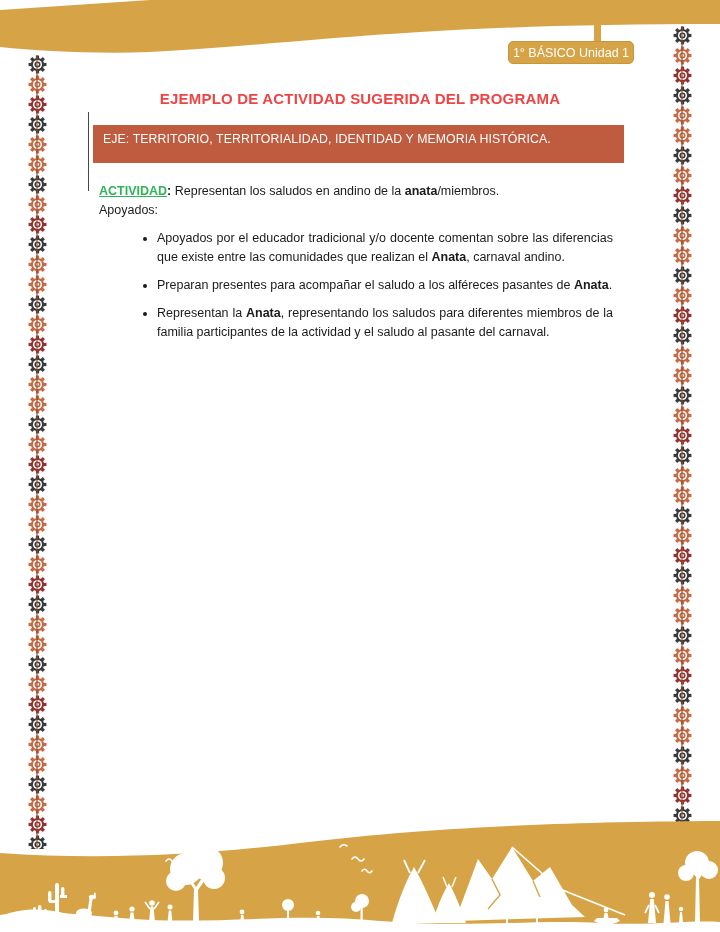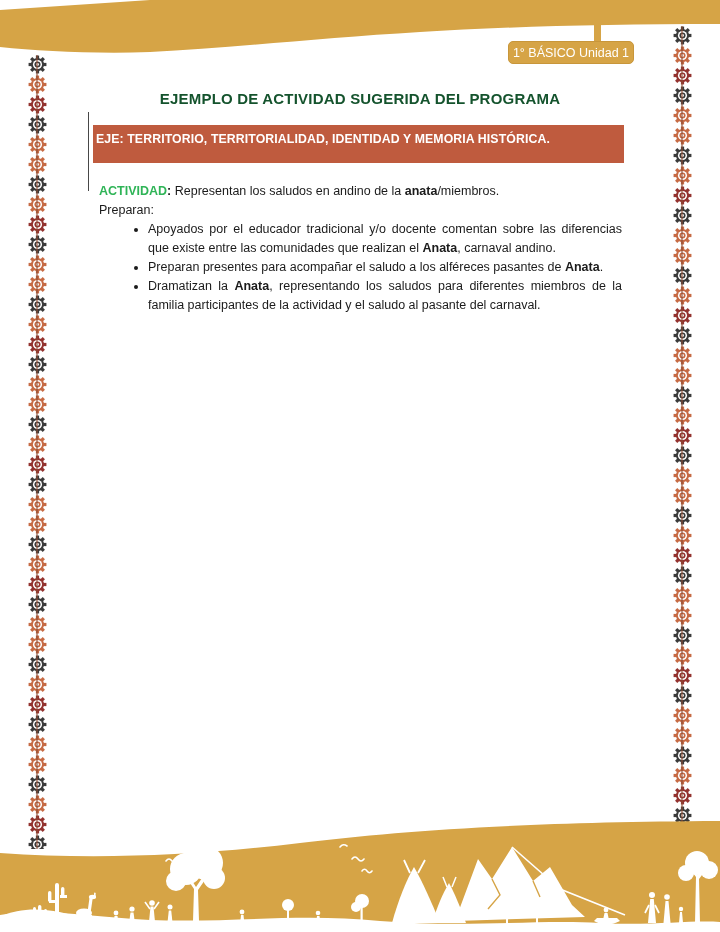--- a/index.html
+++ b/index.html
@@ -31,39 +31,39 @@
   }
   .ornament-col::before{
     content:"";position:absolute;left:9px;top:0;bottom:0;width:2px;background:#8d4a33;opacity:.55;
   }
   .ornament-col.left{left:27px;top:55px;height:794px;}
   .ornament-col.right{left:672px;top:26px;height:801px;}
   .ornament-col svg{flex:0 0 auto;display:block;}
   
   .page-title{
     position:absolute;left:90px;top:90px;width:540px;margin:0;text-align:center;
-    font-size:15px;font-weight:bold;color:#14532d;letter-spacing:.2px;
+    font-size:15px;font-weight:bold;color:#ef4444;letter-spacing:.2px;
   }
   
   .eje-bar{
     position:absolute;left:93px;top:125px;width:531px;height:38px;box-sizing:border-box;
-    background:var(--eje-bar-red);color:#fff;font-weight:bold;font-size:12.3px;
-    padding:7px 10px 0 3px;letter-spacing:.1px;
+    background:var(--eje-bar-red);color:#fff;font-weight:normal;font-size:12.3px;
+    padding:7px 10px 0 10px;letter-spacing:.1px;
   }
   .left-rule{position:absolute;left:88px;top:112px;width:1px;height:79px;background:#474747;}
   
   .body-text{
     position:absolute;left:99px;top:182px;width:523px;
     font-size:12.5px;line-height:19px;color:#1b1b1b;
   }
   .body-text p{margin:0;}
-  .green-label{color:var(--activity-green);font-weight:bold;}
+  .green-label{color:var(--activity-green);font-weight:bold;text-decoration:underline;}
   .body-text b{font-weight:bold;}
   ul.examples{margin:0;padding:0 0 0 49px;list-style:disc outside;}
-  ul.examples li{text-align:justify;margin:0;}
+  ul.examples li{text-align:justify;margin:9px;}
   
   .bottom-band{position:absolute;left:0;top:817px;width:720px;height:115px;}
 </style>
 </head>
 <body>
 
 <div class="page">
 
   <svg class="top-band" viewBox="0 0 720 70" preserveAspectRatio="none" aria-hidden="true">
     <path d="M0,10 L150,0 L720,0 L720,24 C600,24 500,27 420,32 C320,38 230,48 150,52 C95,54 40,51 0,47 Z" fill="#D6A446"></path>
@@ -1212,25 +1212,25 @@
 
   <h1 class="page-title">EJEMPLO DE ACTIVIDAD SUGERIDA DEL PROGRAMA</h1>
 
   <div class="left-rule"></div>
   <div class="eje-bar">
     <span>EJE: TERRITORIO, TERRITORIALIDAD, IDENTIDAD Y MEMORIA HISTÓRICA.</span>
   </div>
 
   <div class="body-text">
     <p><b class="green-label">ACTIVIDAD</b><b>:</b><span> Representan los saludos en andino de la </span><b>anata</b><span>/miembros.</span></p>
-    <p>Preparan:</p>
+    <p>Apoyados:</p>
     <ul class="examples">
       <li><span>Apoyados por el educador tradicional y/o docente comentan sobre las diferencias que existe entre las comunidades que realizan el </span><b>Anata</b><span>, carnaval andino.</span></li>
       <li><span>Preparan presentes para acompañar el saludo a los alféreces pasantes de </span><b>Anata</b><span>.</span></li>
-      <li><span>Dramatizan la </span><b>Anata</b><span>, representando los saludos para diferentes miembros de la familia participantes de la actividad y el saludo al pasante del carnaval.</span></li>
+      <li><span>Representan la </span><b>Anata</b><span>, representando los saludos para diferentes miembros de la familia participantes de la actividad y el saludo al pasante del carnaval.</span></li>
     </ul>
   </div>
 
   <svg class="bottom-band" viewBox="0 0 720 115" preserveAspectRatio="none" aria-hidden="true">
 
     <path d="M0,36 C100,43 200,38 300,26 C400,14 520,5 720,4 L720,115 L0,115 Z" fill="#D6A446"></path>
     <g fill="#ffffff" stroke="none">
 
       <path d="M0,98 C40,90 90,100 150,103 C230,106 300,96 380,104 C470,111 540,102 600,106 C650,109 690,103 720,105 L720,115 L0,115 Z"></path>
 

